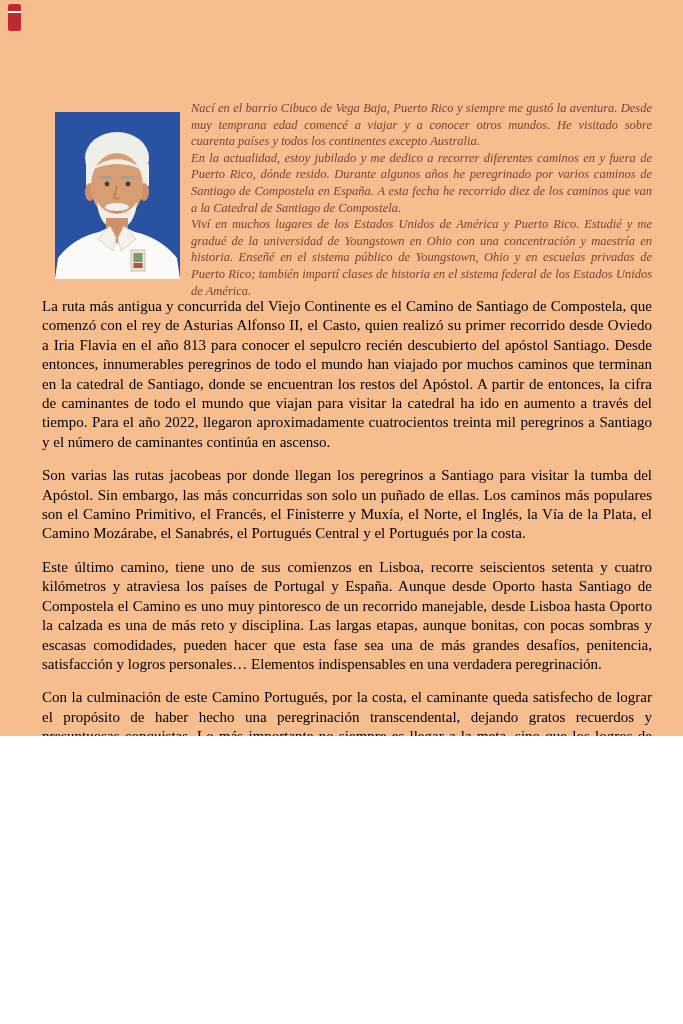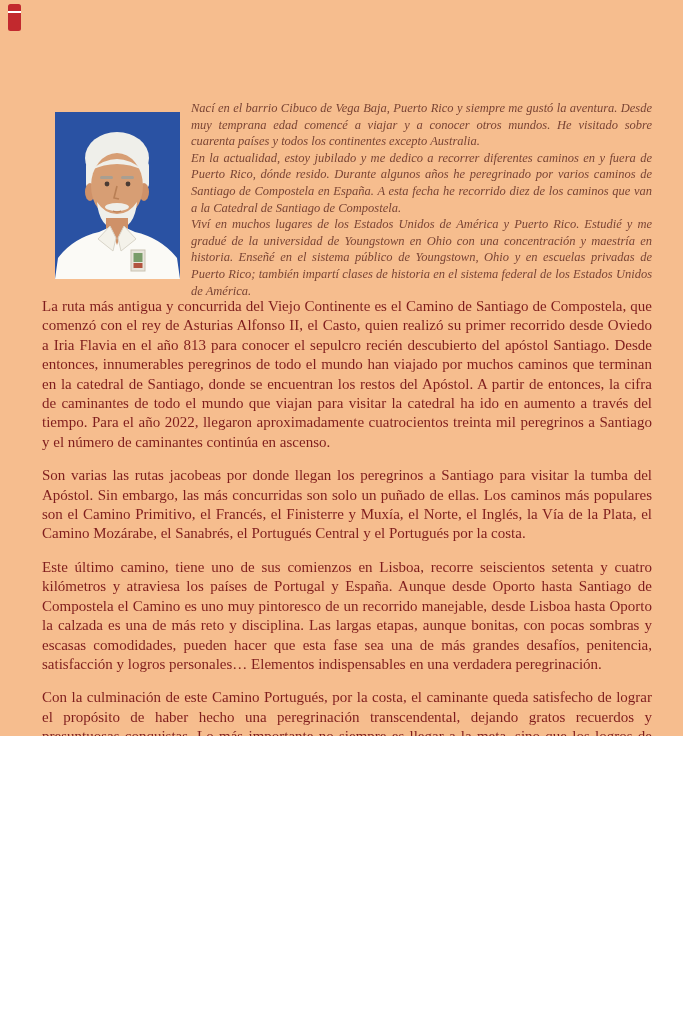--- a/index.html
+++ b/index.html
@@ -32,21 +32,21 @@
     color:#7A4434;
     text-align:justify;
     hyphens:none;
   }
   .author-bio p{margin:0;}
 
   
   .body-text{
     position:absolute;top:297px;left:42px;width:610px;
     font-size:15px;line-height:19.4px;
-    color:#7f1d1d;
+    color:#000000;
     text-align:justify;
     hyphens:none;
   }
   .body-text p{margin:0 0 14px;}
 
   
   .publisher-logo{
     position:absolute;left:30px;top:942px;width:58px;
     text-align:center;
   }

